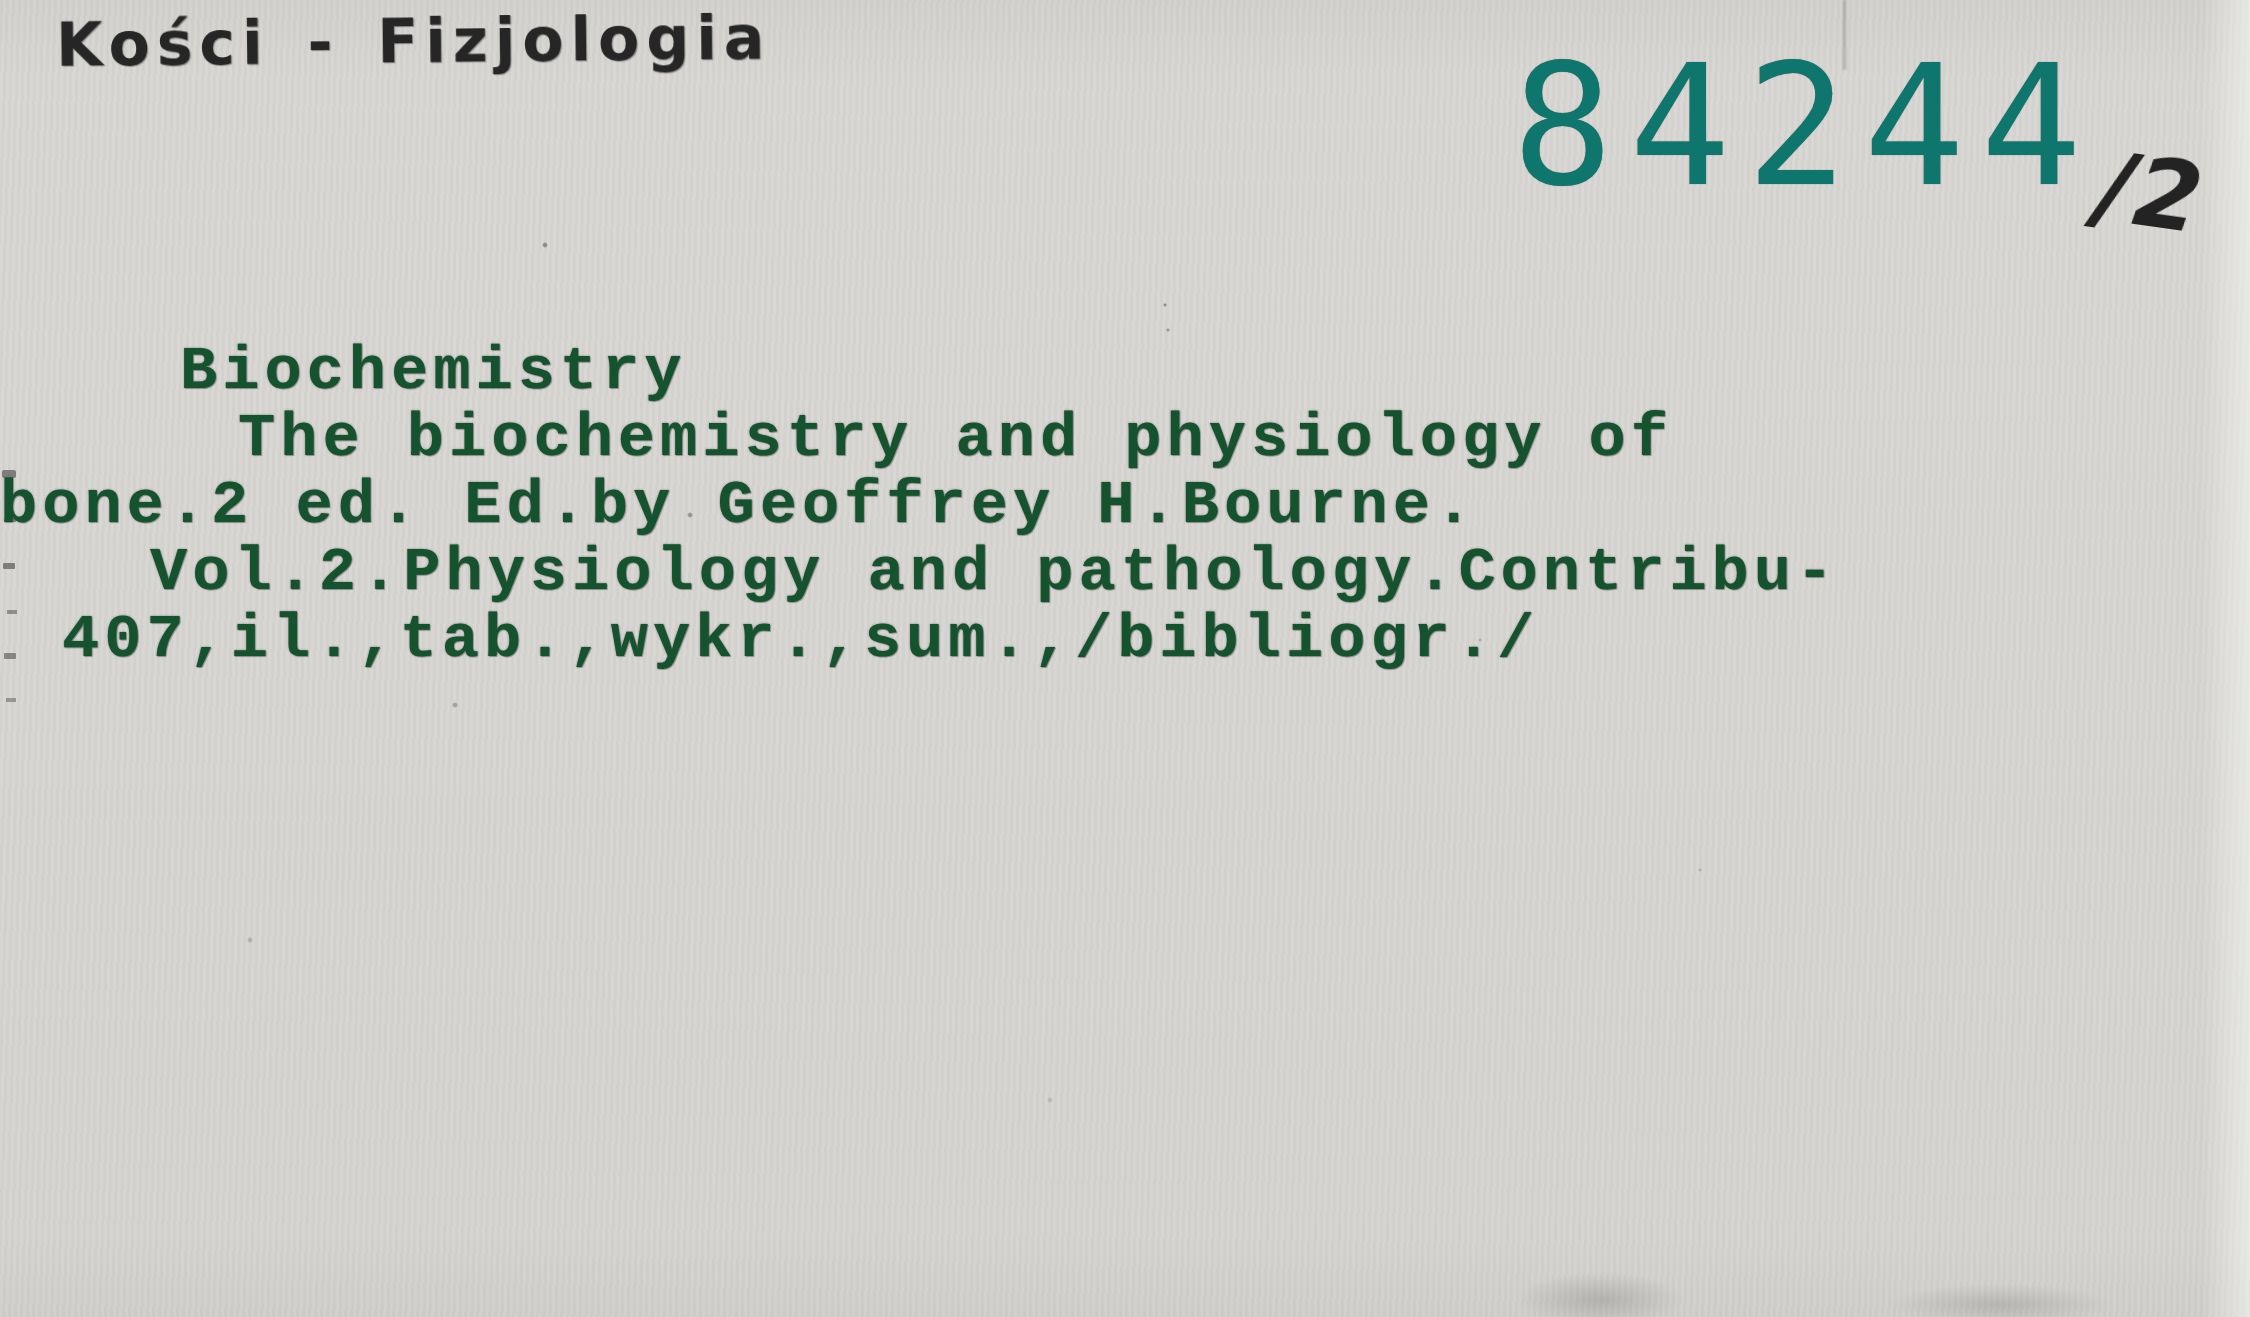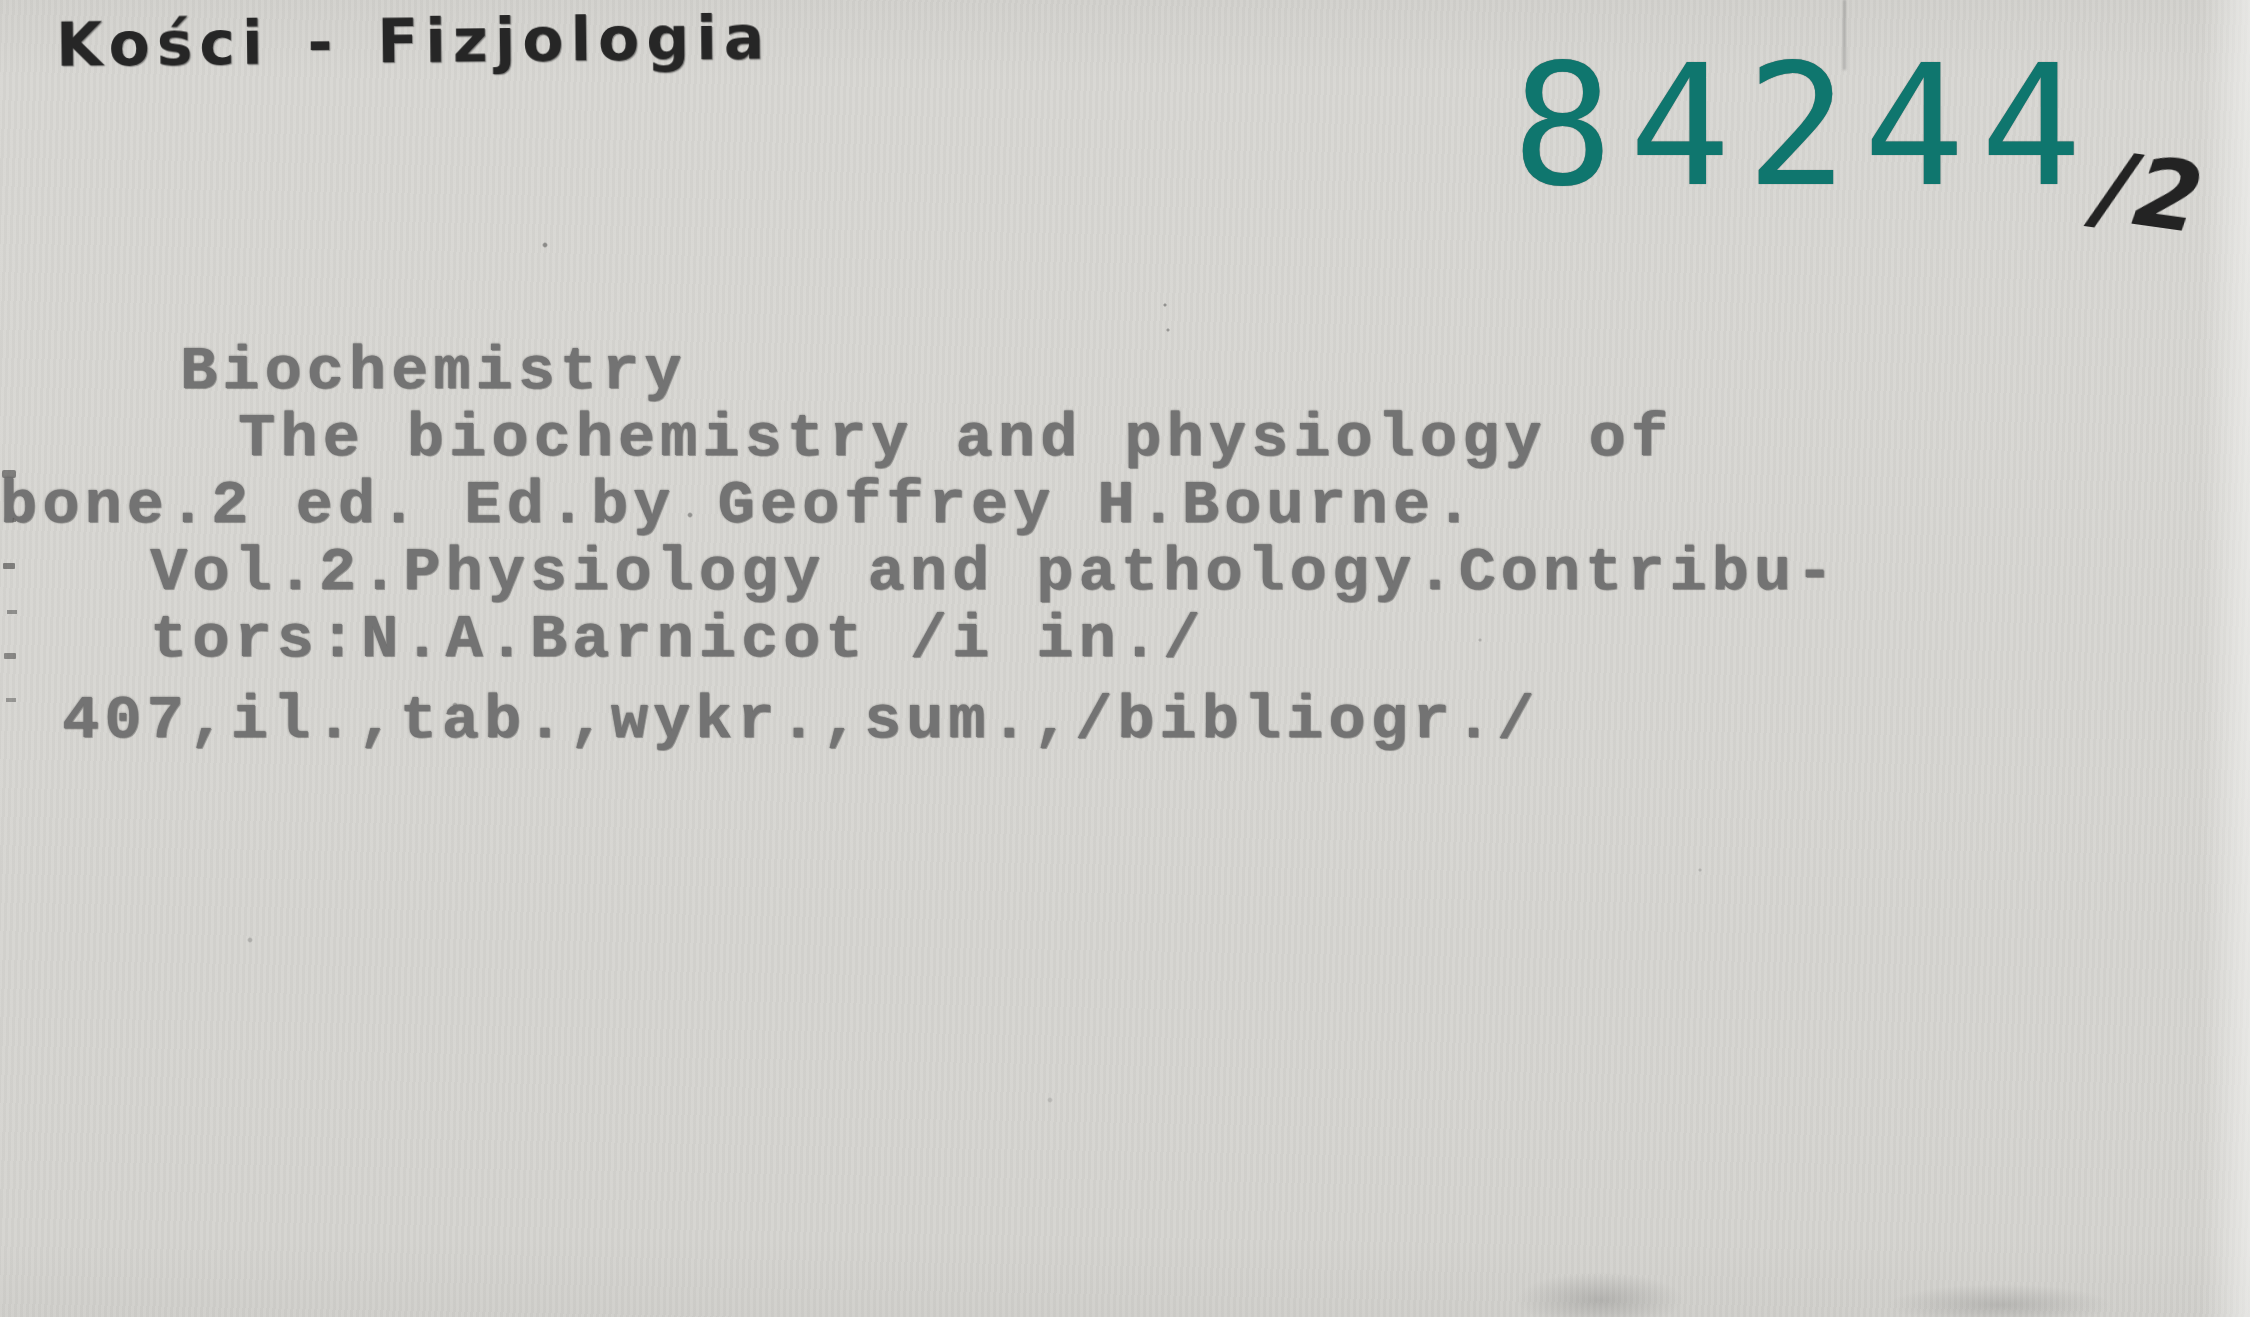--- a/index.html
+++ b/index.html
@@ -107,21 +107,21 @@
     filter: blur(.4px);
   }
 
   
   .typed-block {
     position: absolute;
     left: 0; top: 338px;
     font-family: "Liberation Mono", monospace;
     font-weight: bold;
     font-size: 62px;
-    color: #737373;
+    color: #14532d;
     filter: blur(.7px);
     text-shadow: 0 0 2px rgba(55,55,55,.65), 1px 1px 0 rgba(70,70,70,.35);
   }
   .tline {
     height: 67px;
     line-height: 67px;
     letter-spacing: 5px;
     white-space: pre;
   }
   .ind-a { padding-left: 180px; }   
@@ -144,15 +144,14 @@
 
 <div class="accession">
   <span class="number">84244</span><span class="suffix">/2</span>
 </div>
 
 <div class="typed-block">
   <div class="tline ind-a">Biochemistry</div>
   <div class="tline ind-b">The biochemistry and physiology of</div>
   <div class="tline ind-c">bone.2 ed. Ed.by Geoffrey H.Bourne.</div>
   <div class="tline ind-d">Vol.2.Physiology and pathology.Contribu-</div>
-  <div class="tline ind-e">tors:N.A.Barnicot /i in./</div>
   <div class="tline ind-g">407,il.,tab.,wykr.,sum.,/bibliogr./</div>
 </div>
 
 </body></html>

